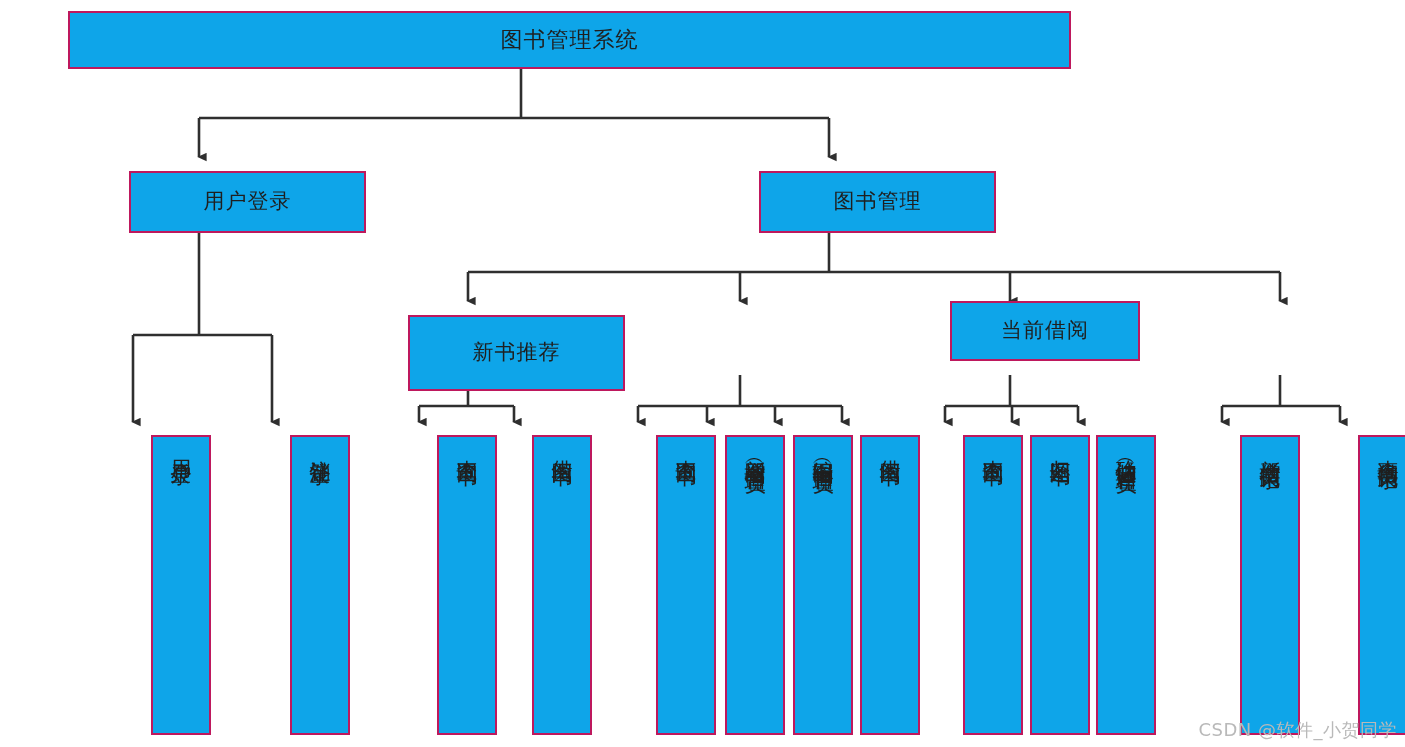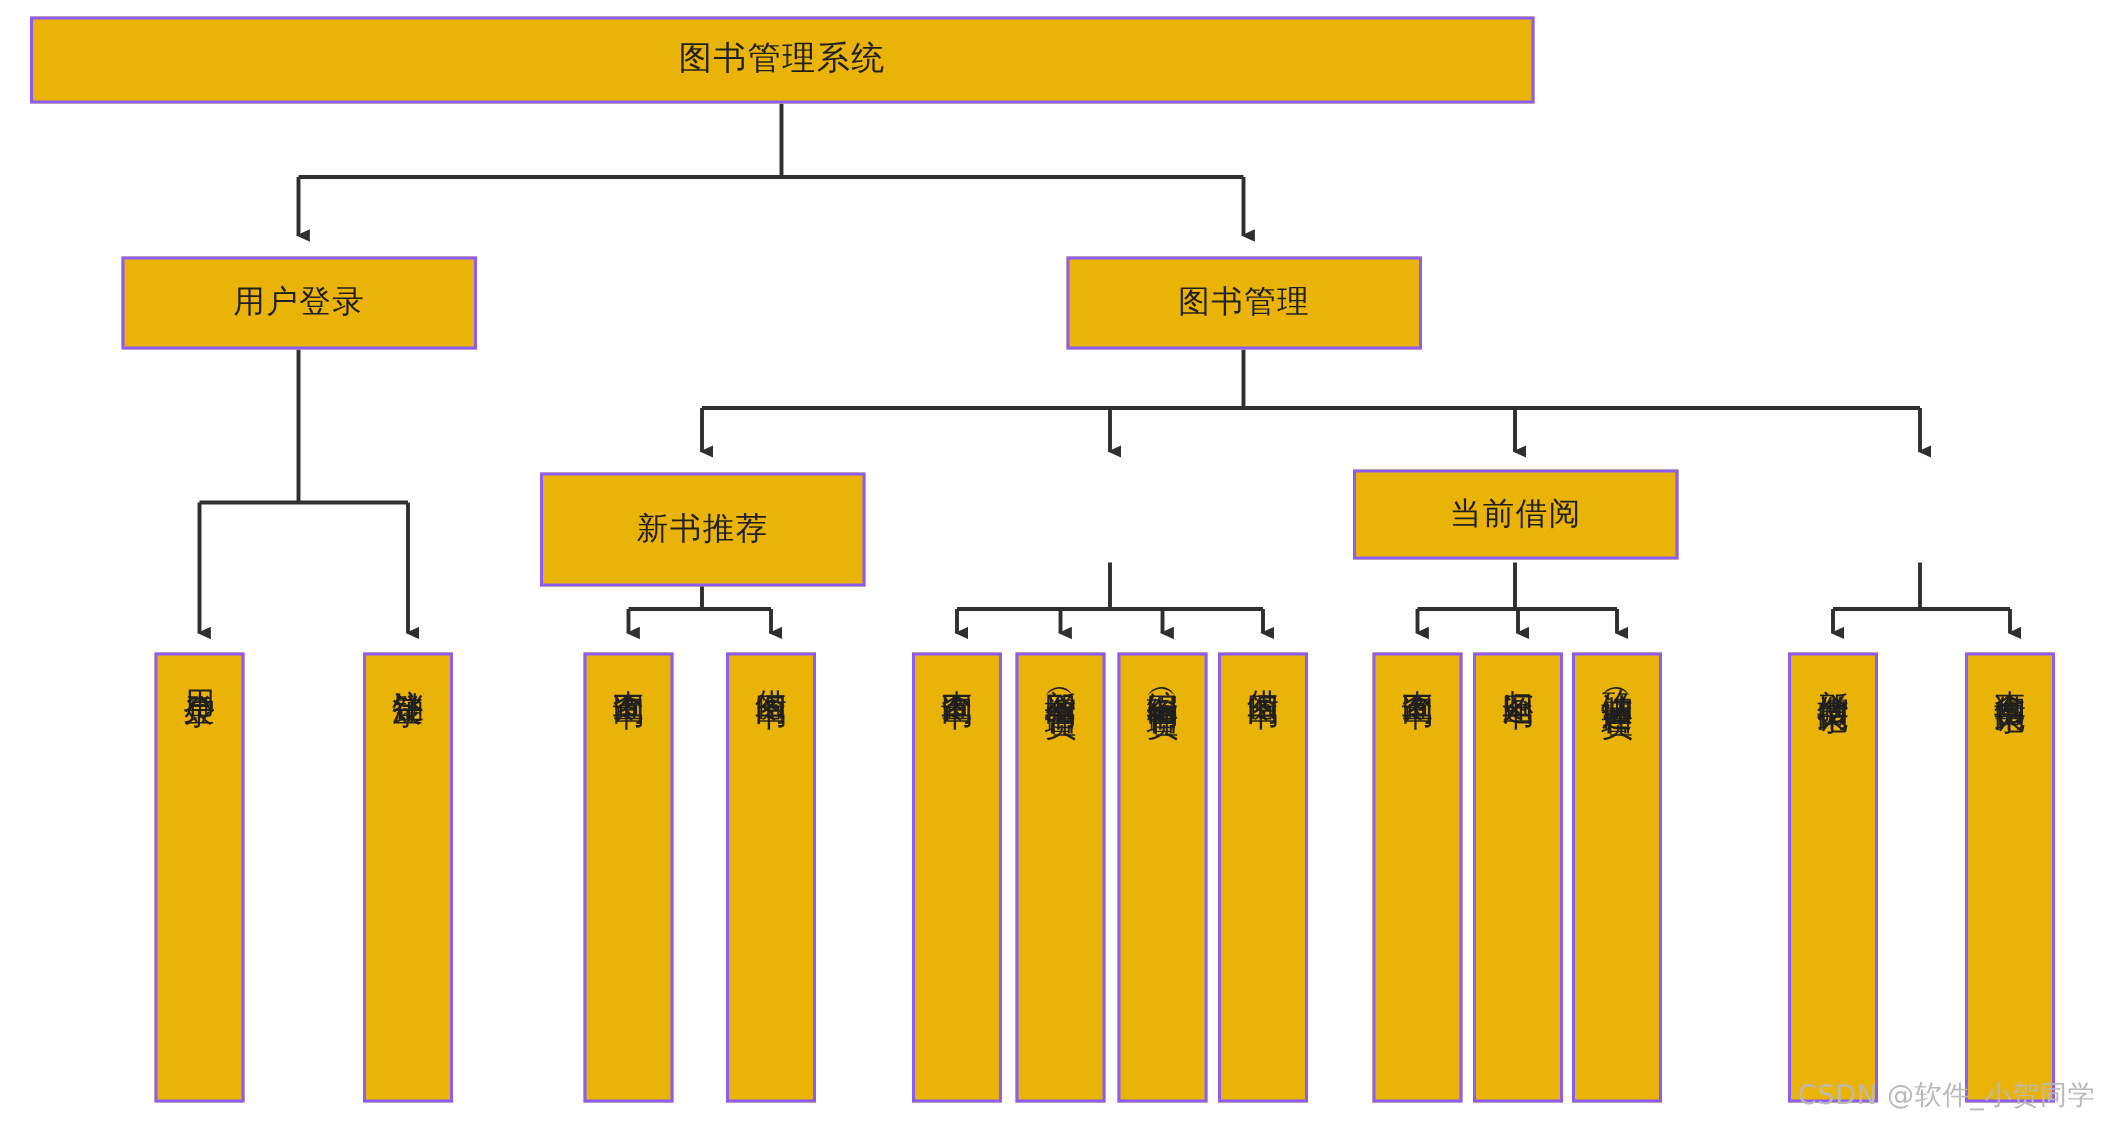--- a/index.html
+++ b/index.html
@@ -15,26 +15,27 @@
     width:1405px;height:747px;
     background:#ffffff;
   }
   #edges-layer{
     position:absolute;left:0;top:0;width:1405px;height:747px;
     pointer-events:none;
   }
   .node{
     position:absolute;
     box-sizing:border-box;
-    background:#eab308;
-    border:2px solid #8b5cf6;
+    background:#0ea5e9;
+    border:2px solid #be185d;
     display:flex;
     align-items:center;
     justify-content:center;
     color:#1f1f1f;
+    margin-left:48px;
   }
   .node.horiz{
     font-size:21px;
     letter-spacing:1px;
     line-height:1.2;
   }
   .node.vert{
     align-items:flex-start;
     justify-content:center;
     padding-top:6px;
@@ -122,21 +123,21 @@
   <div class="node horiz" style="left:81px;top:171px;width:237px;height:62px;">
     <span>用户登录</span>
   </div>
   <div class="node horiz" style="left:711px;top:171px;width:237px;height:62px;">
     <span>图书管理</span>
   </div>
 
   <div class="node horiz" style="left:360px;top:315px;width:217px;height:76px;">
     <span>新书推荐</span>
   </div>
-  <div class="node horiz" style="left:902px;top:313px;width:217px;height:60px;">
+  <div class="node horiz" style="left:902px;top:301px;width:190px;height:60px;">
     <span>当前借阅</span>
   </div>
 
   <div class="node vert" style="left:103px;top:435px;width:60px;height:300px;">
     <span class="vtext">用户登录</span>
   </div>
   <div class="node vert" style="left:242px;top:435px;width:60px;height:300px;">
     <span class="vtext">注销登录</span>
   </div>
 

